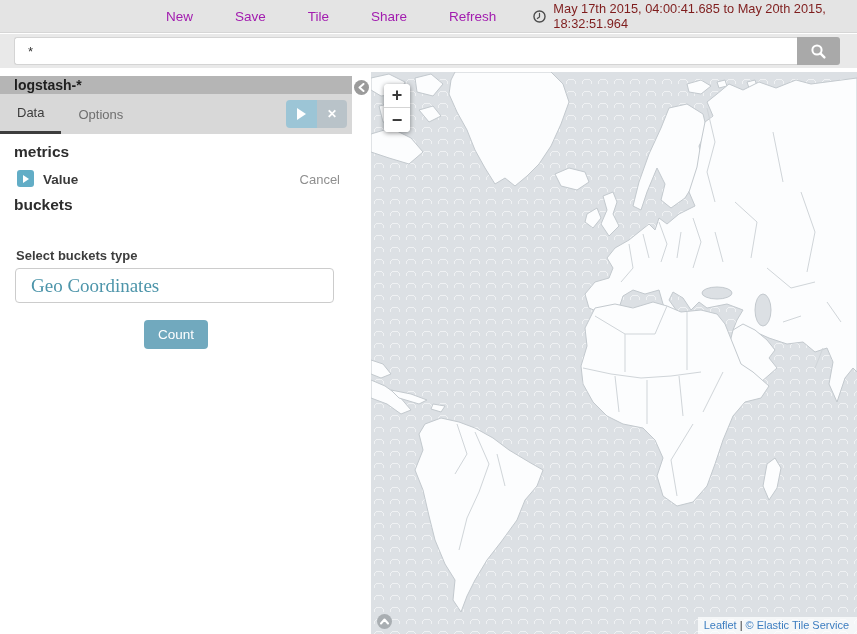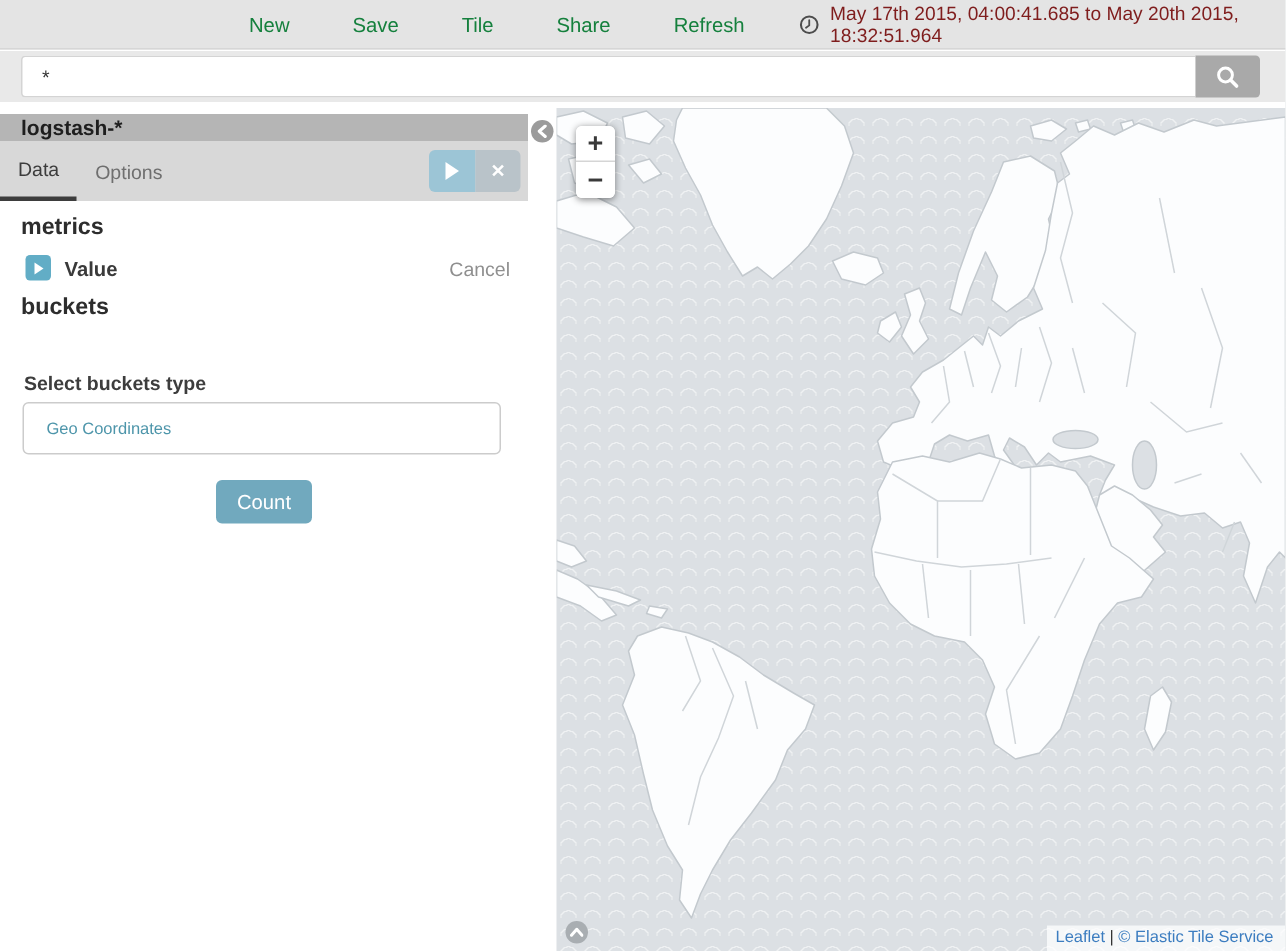--- a/index.html
+++ b/index.html
@@ -5,41 +5,41 @@
   * { margin:0; padding:0; box-sizing:border-box; }
   html,body { width:857px; height:634px; }
   body { font-family:"Liberation Sans", sans-serif; background:#fff; overflow:hidden; }
   #app { position:relative; width:857px; height:634px; background:#fff; }
 
   
   .navbar { position:absolute; left:0; top:0; width:857px; height:33px;
     background:#e4e4e4; border-bottom:1px solid #d6d6d6;
     display:flex; align-items:center; }
   .nav-items { display:flex; margin-left:145px; }
-  .nav-item { padding:0 21px; font-size:13.5px; color:#15803d; cursor:pointer; }
+  .nav-item { padding:0 21px; font-size:13.5px; color:#a21caf; cursor:pointer; }
   .timepicker { display:flex; align-items:center; margin-left:16px; color:#7f1d1d; font-size:12.8px; }
   .timepicker svg { margin-right:7px; display:block; }
 
   
   .query-row { position:absolute; left:0; top:34px; width:857px; height:34px; background:#e9e9e9; }
   .query-input { position:absolute; left:14px; top:3px; width:783px; height:28px;
     border:1px solid #d4d4d4; border-right:none; border-radius:3px 0 0 3px;
     padding:0 13px; font-size:13px; color:#333; background:#fff; outline:none;
     font-family:"Liberation Sans", sans-serif; }
   .query-btn { position:absolute; left:797px; top:3px; width:43px; height:28px;
     background:#a9a9a9; border:none; border-radius:0 3px 3px 0; cursor:pointer;
     display:flex; align-items:center; justify-content:center; }
 
   
   .sidebar { position:absolute; left:0; top:68px; width:352px; height:566px; background:#fff; }
   .index-header { margin-top:8px; height:18px; background:#b5b5b5;
     display:flex; align-items:center; padding-left:14px;
     font-size:14px; font-weight:bold; color:#1e1e1e; }
   .tabs-row { position:relative; height:40px; background:#d8d8d8; display:flex; align-items:stretch; }
-  .tab { padding:0 12px; display:flex; align-items:center; font-size:13px; color:#6f6f6f; cursor:pointer; }
+  .tab { padding:0 17px; display:flex; align-items:center; font-size:13px; color:#6f6f6f; cursor:pointer; }
   .tab.active { color:#3c3c3c; border-bottom:3px solid #3d3d3d; }
   .tab-actions { position:absolute; right:5px; top:6px; display:flex; }
   .btn-apply { width:31px; height:28px; background:#9cc5d6; border:none; border-radius:4px 0 0 4px;
     cursor:pointer; display:flex; align-items:center; justify-content:center; }
   .btn-discard { width:30px; height:28px; background:#b9c3c9; border:none; border-radius:0 4px 4px 0;
     cursor:pointer; display:flex; align-items:center; justify-content:center;
     color:#fff; font-size:12px; font-weight:bold; }
   .play-tri { width:0; height:0; border-style:solid; border-width:6px 0 6px 9px;
     border-color:transparent transparent transparent #fff; }
 
@@ -48,21 +48,21 @@
   .metric-toggle { width:17px; height:17px; background:#62adc6; border:none; border-radius:3px;
     cursor:pointer; display:flex; align-items:center; justify-content:center; margin-right:9px; }
   .metric-toggle .tri { width:0; height:0; border-style:solid; border-width:4px 0 4px 6px;
     border-color:transparent transparent transparent #fff; }
   .metric-label { font-size:13.5px; font-weight:bold; color:#3a3a3a; flex:1; }
   .metric-agg { font-size:13px; color:#8f8f8f; }
 
   .select-label { margin:34px 0 0 16px; font-size:13px; font-weight:bold; color:#3d3d3d; }
   .bucket-select { margin:5px 0 0 15px; width:319px; height:35px; background:#fff;
     border:1px solid #ccc; border-radius:4px; display:flex; align-items:center; padding-left:15px; }
-  .bucket-option { font-size:11px; color:#4d95aa; cursor:pointer; text-decoration:none; }
+  .bucket-option { font-size:19px; color:#4d95aa; cursor:pointer; text-decoration:none;font-family:Liberation Serif, serif; }
   .cancel-wrap { margin-top:17px; text-align:center; }
   .btn-cancel { background:#71a9be; color:#fff; border:none; border-radius:4px;
     padding:7px 14px; font-size:13.5px; cursor:pointer; font-family:"Liberation Sans", sans-serif; }
 
   .collapse-toggle { position:absolute; left:354px; top:80px; width:15px; height:15px;
     border-radius:50%; background:#9b9b9b; cursor:pointer;
     display:flex; align-items:center; justify-content:center; }
 
   
   .map { position:absolute; left:371px; top:72px; width:486px; height:562px; overflow:hidden;

